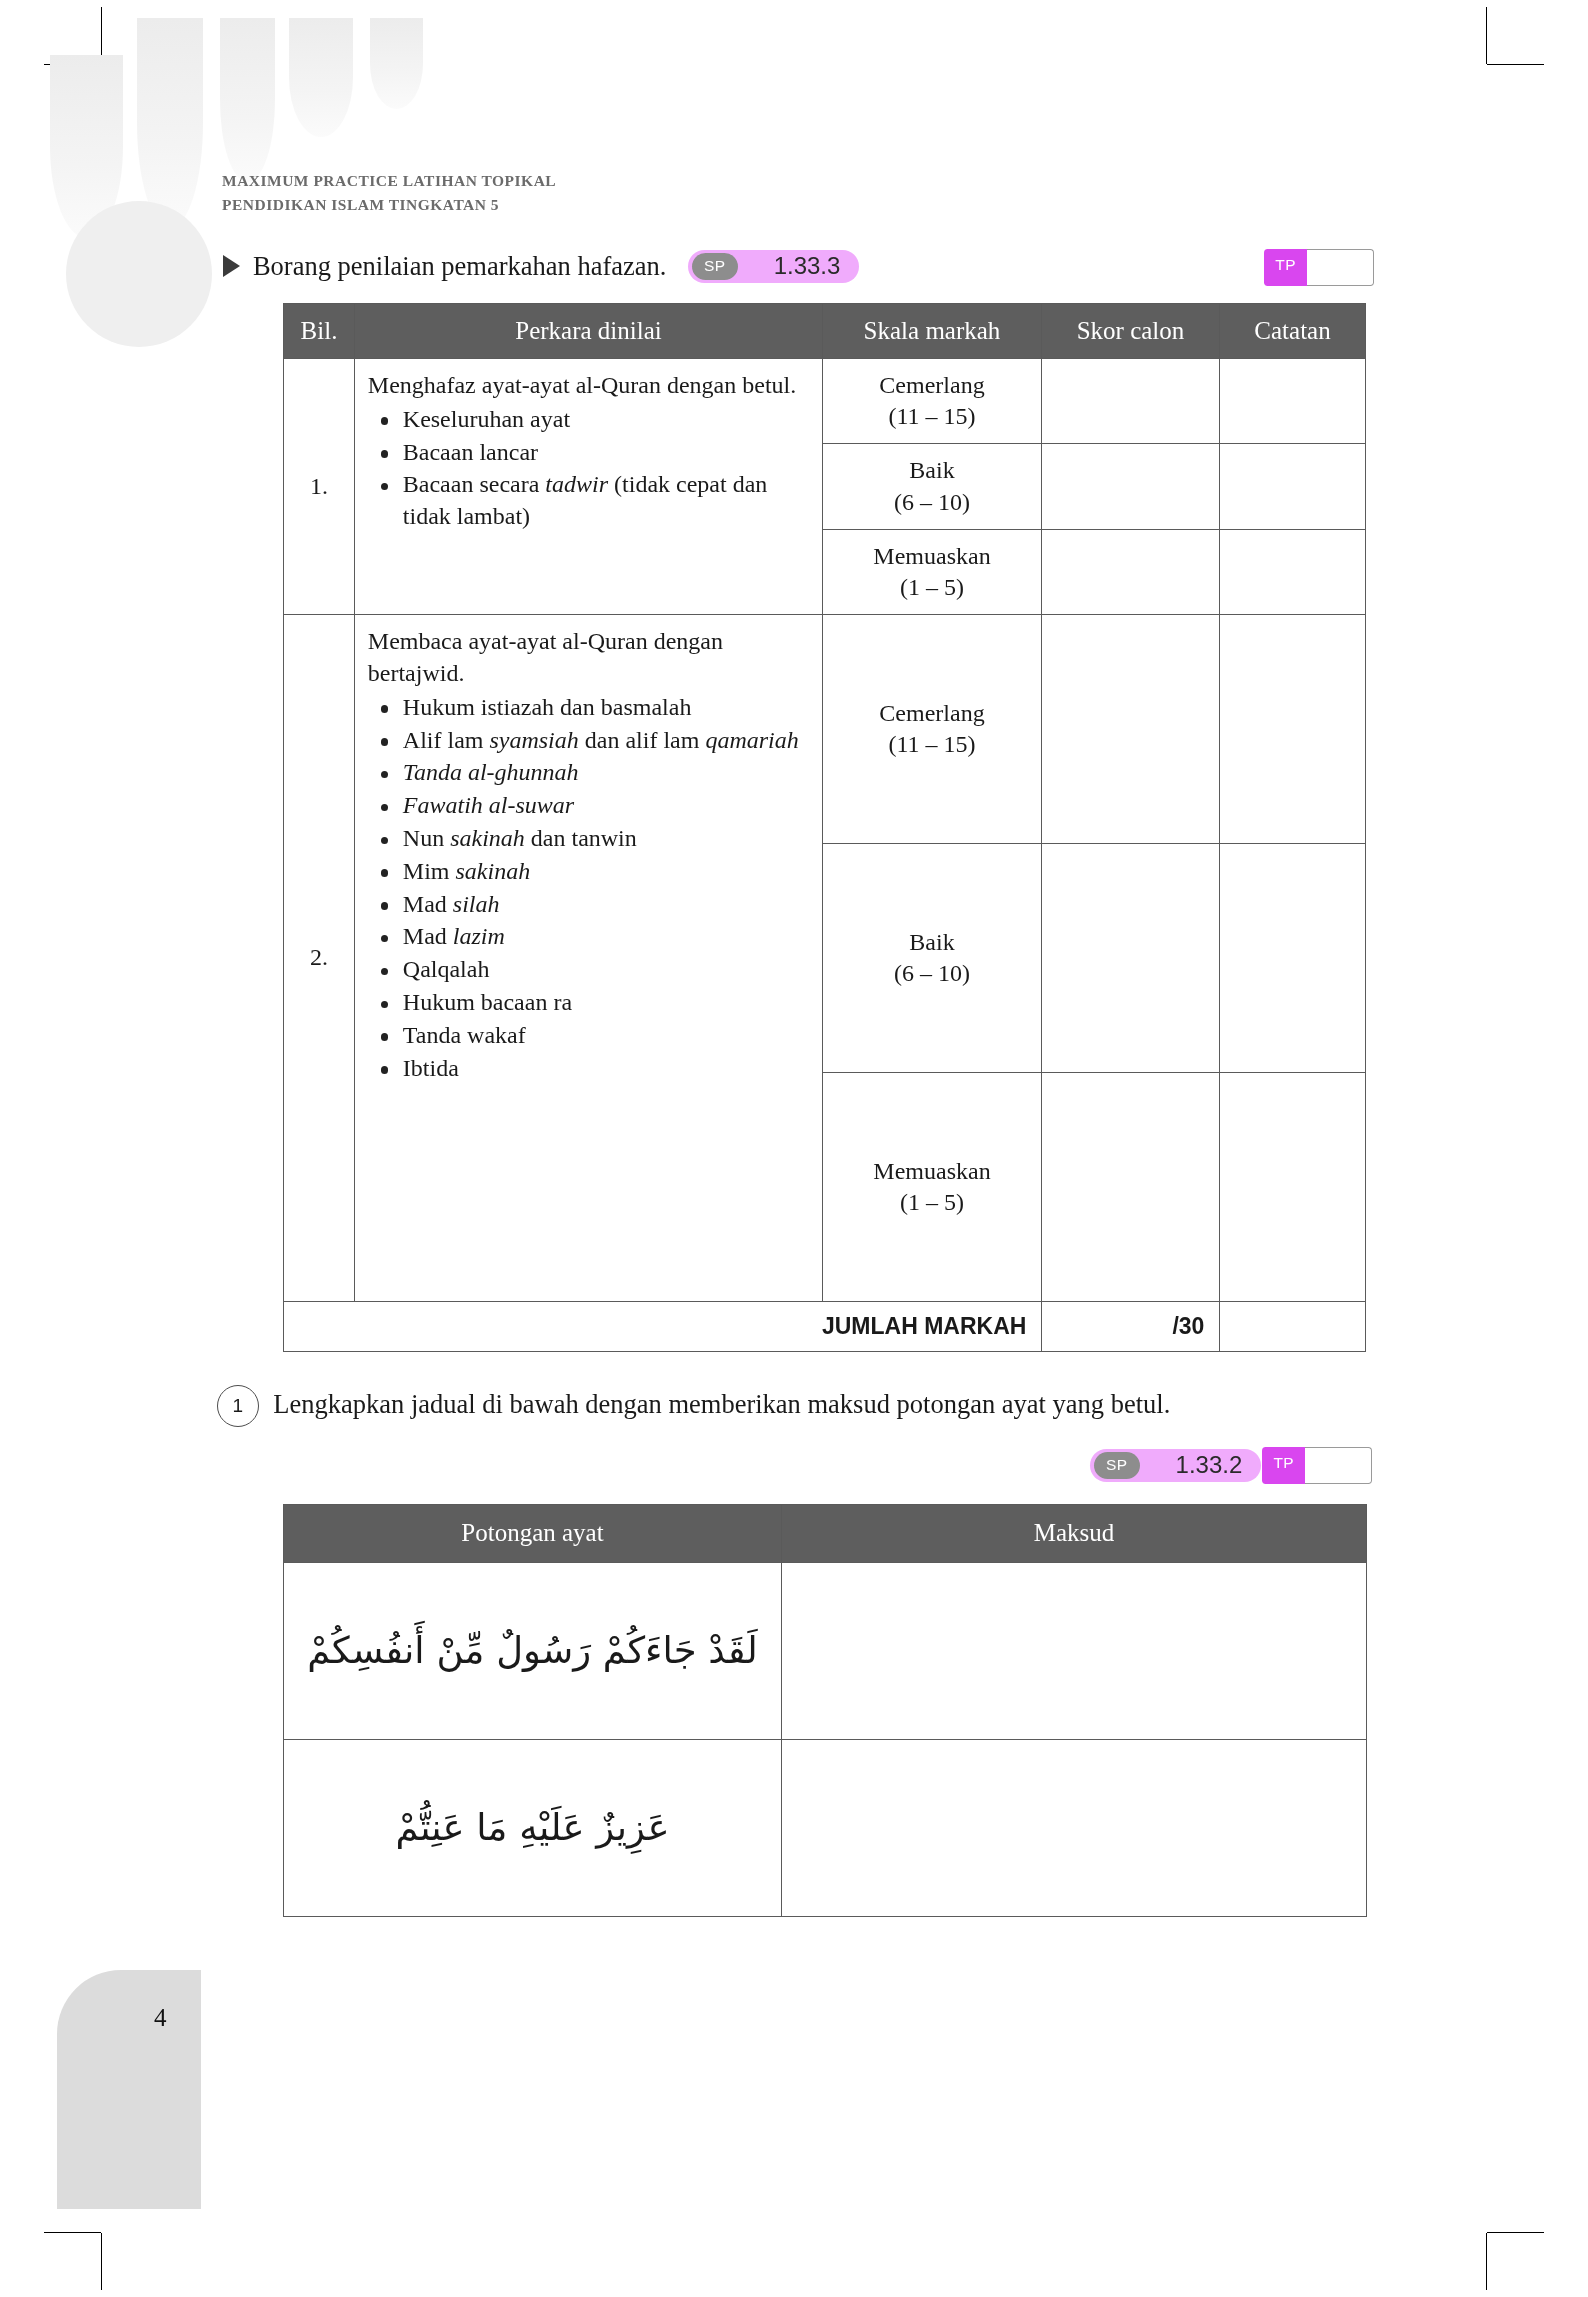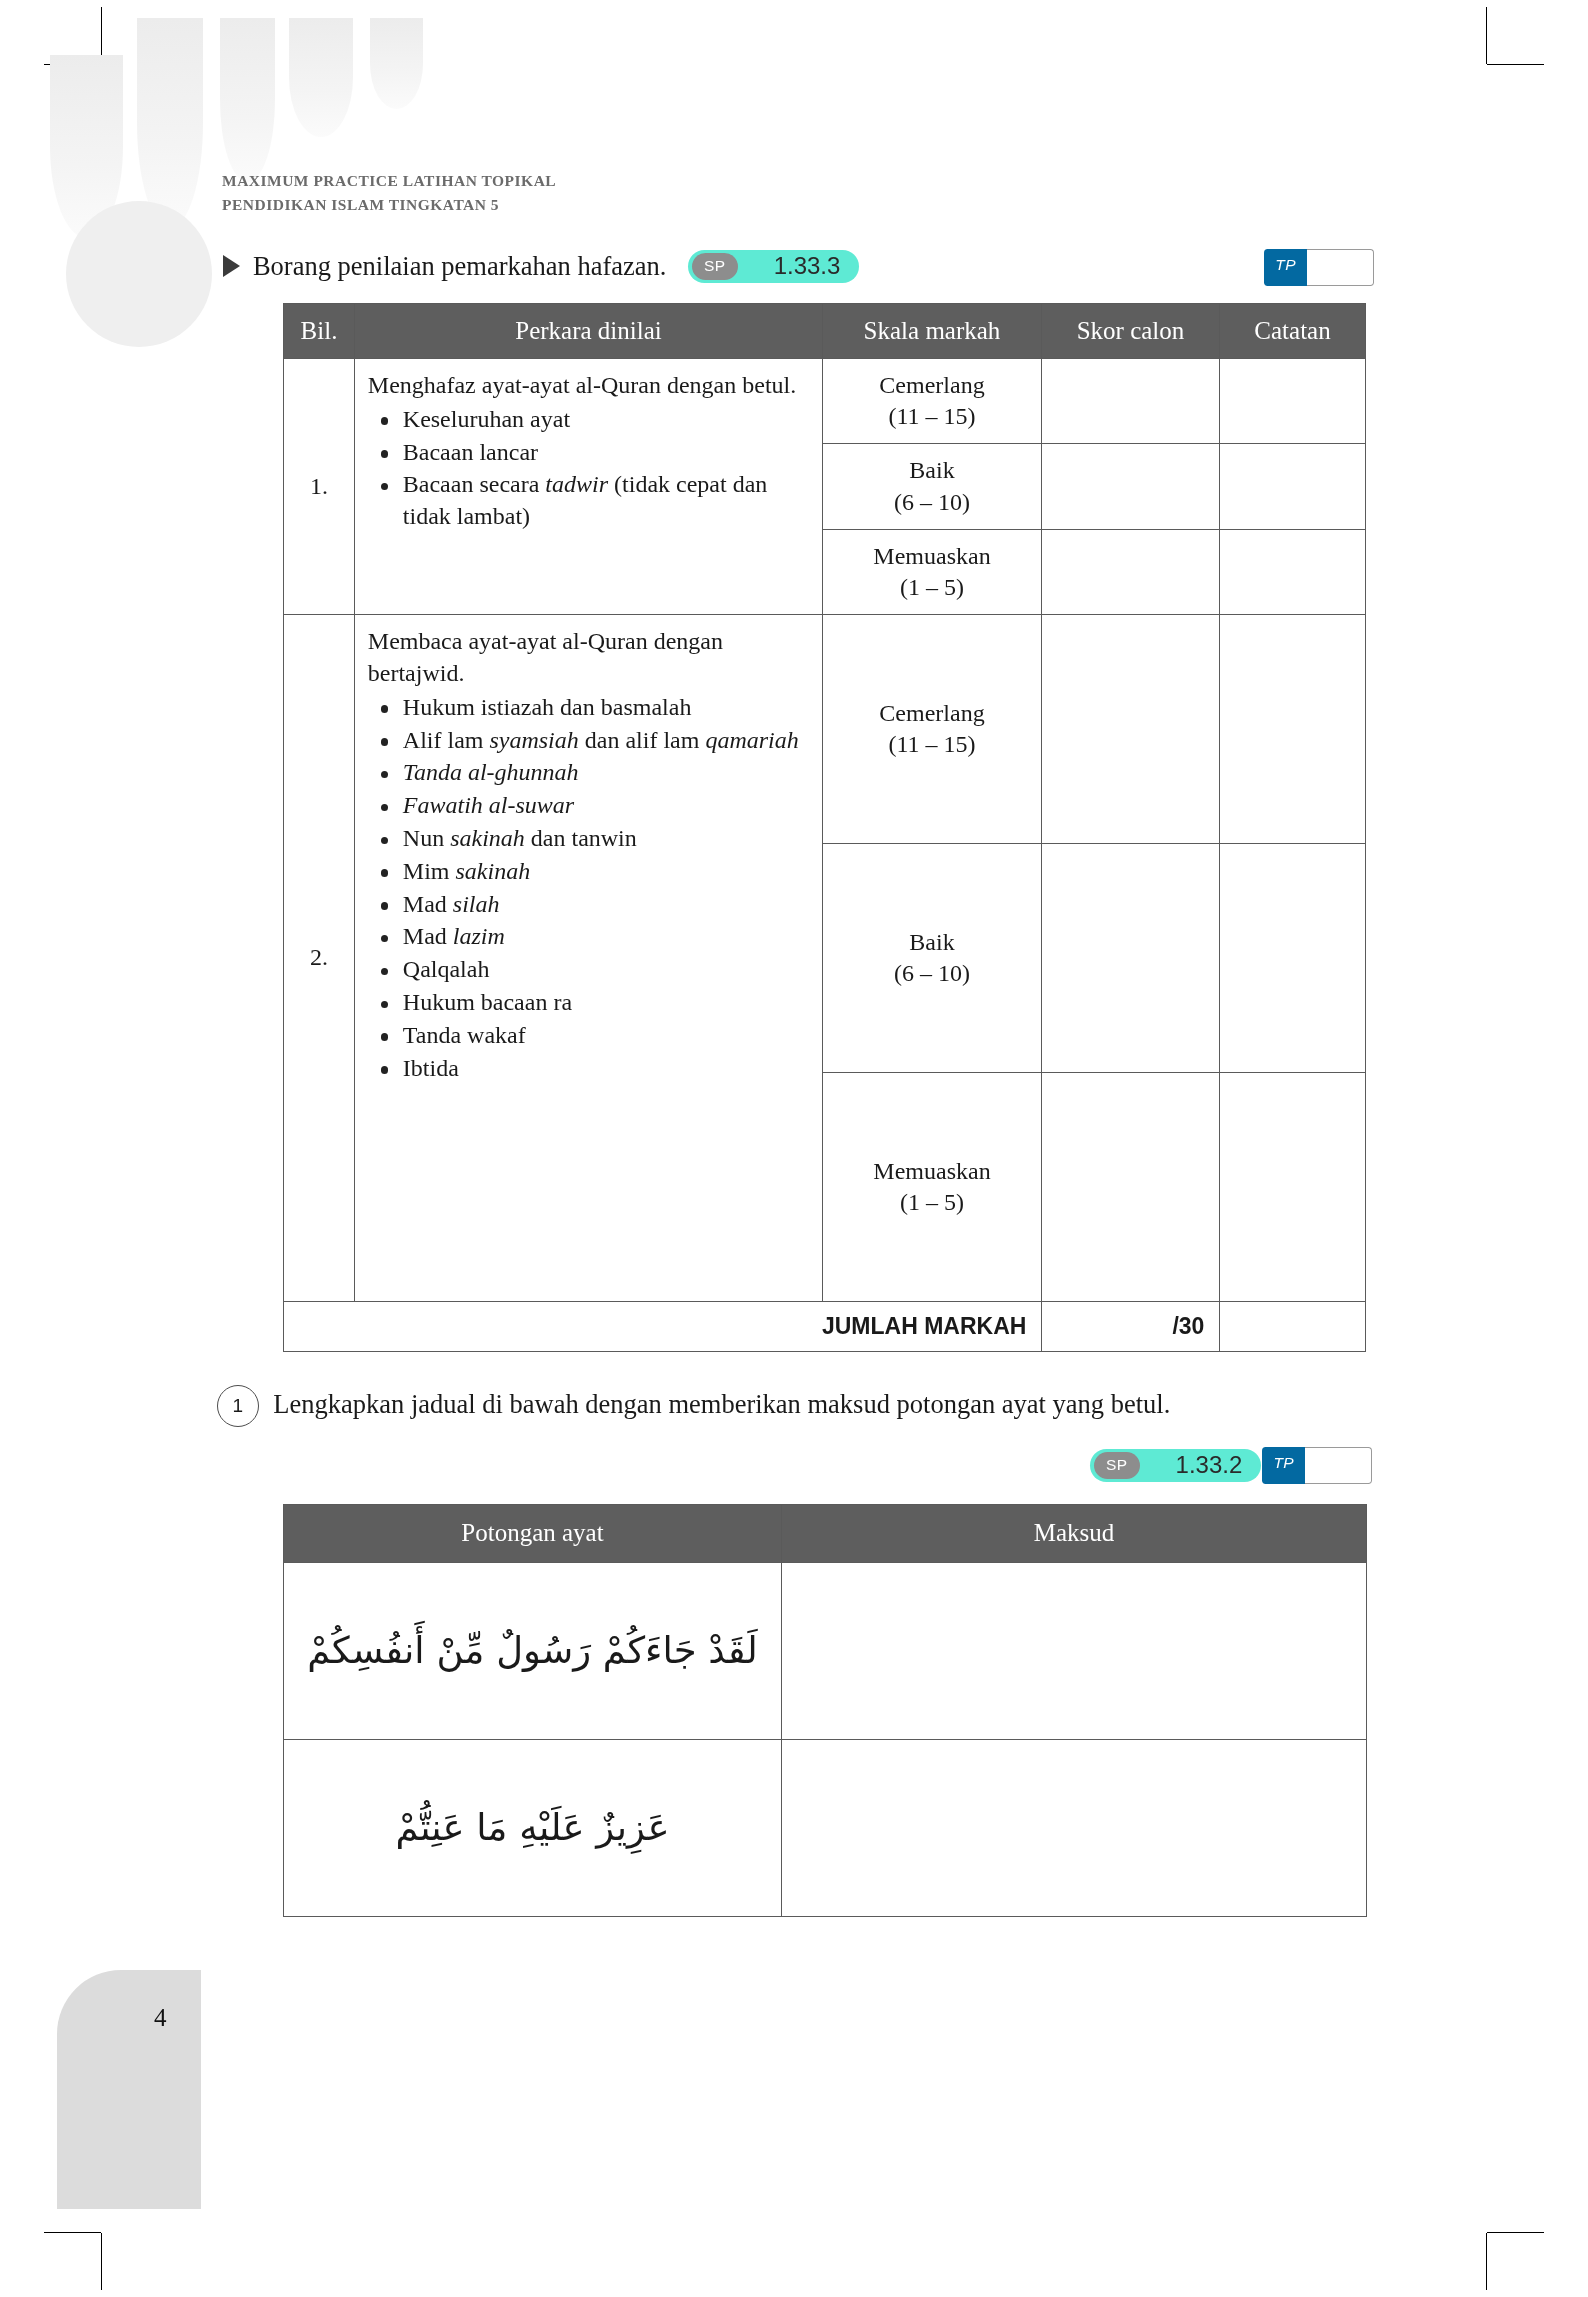--- a/index.html
+++ b/index.html
@@ -105,21 +105,21 @@
   }
   .instr-text {
     font-size: 26.5px;
     line-height: 1.3;
   }
 
   
   .sp-chip {
     display: inline-flex;
     align-items: center;
-    background: #5eead4;
+    background: #f0abfc;
     border-radius: 16.4px;
     height: 33px;
     padding: 0 3.7px 0 3.7px;
     margin-left: 9.1px;
     flex: none;
   }
   .sp-chip .sp-tag {
     background: #8d8d8d;
     color: #fff;
     border-radius: 14.6px;
@@ -135,28 +135,27 @@
     padding: 0 14.6px 0 12px;
     margin-left: 24px;
   }
   .tp-chip {
     display: inline-flex;
     align-items: stretch;
     flex: none;
     height: 37px;
   }
   .tp-chip .tp-tag {
-    background: #0369a1;
+    background: #d946ef;
     color: #fff;
     font-family: "Liberation Sans", sans-serif;
     font-size: 15.5px;
     padding: 7.3px 11px 0 11px;
     border-radius: 3.7px 0 0 3.7px;
     letter-spacing: 0.5px;
-    font-style: italic;
   }
   .tp-chip .tp-box {
     width: 66px;
     border: 1.8px solid #9a9a9a;
     border-left: none;
     background: #fff;
     border-radius: 0 3.7px 3.7px 0;
   }
   .tp-float {
     position: absolute;

